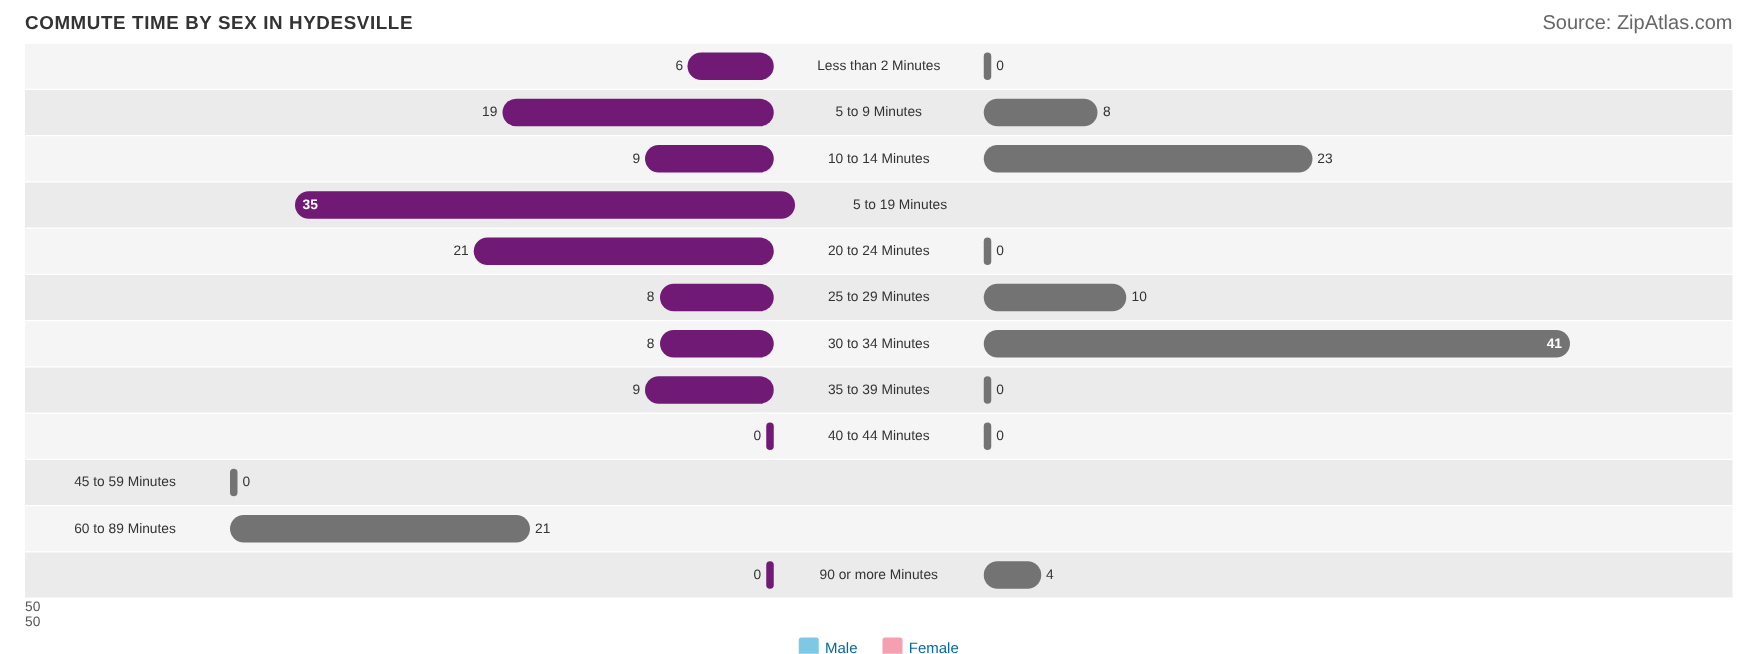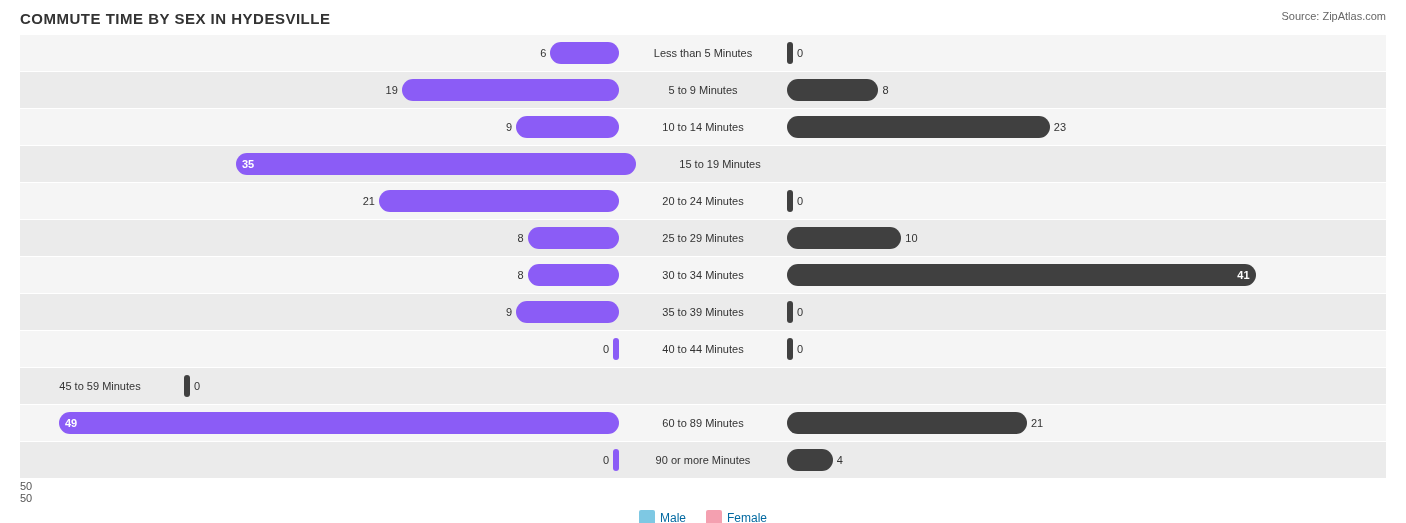--- a/index.html
+++ b/index.html
@@ -21,21 +21,21 @@
       font-weight: bold;
       text-transform: uppercase;
       color: #333;
       margin-bottom: 8px;
       letter-spacing: 0.5px;
     }
     .source {
       position: absolute;
       top: 10px;
       right: 20px;
-      font-size: 11px;
+      font-size: 16px;
       color: #666;
     }
     .chart-area {
       position: relative;
       width: 100%;
     }
     .bar-row {
       display: flex;
       align-items: center;
       height: 36px;
@@ -65,32 +65,32 @@
       width: 160px;
       text-align: center;
       font-size: 11px;
       color: #333;
       flex-shrink: 0;
       z-index: 2;
       background: transparent;
     }
     .male-bar {
       height: 22px;
-      background: #8b5cf6;
+      background: #701a75;
       border-radius: 11px;
       display: flex;
       align-items: center;
       justify-content: flex-start;
       padding-left: 6px;
       min-width: 0;
       position: relative;
     }
     .female-bar {
       height: 22px;
-      background: #404040;
+      background: #737373;
       border-radius: 11px;
       display: flex;
       align-items: center;
       justify-content: flex-end;
       padding-right: 6px;
       min-width: 0;
       position: relative;
     }
     .bar-value-left {
       font-size: 11px;
@@ -148,21 +148,21 @@
 <div class="chart-container">
   <div class="chart-title">COMMUTE TIME BY SEX IN HYDESVILLE</div>
   <div class="source">Source: ZipAtlas.com</div>
 
   <div class="chart-area" id="chart-area">
   <div class="bar-row">
         <div class="left-section">
       <span class="bar-value-left">6</span>
       <div class="male-bar" style="width:68.57142857142857px;"></div>
     </div>
-        <div class="label-center">Less than 5 Minutes</div>
+        <div class="label-center">Less than 2 Minutes</div>
         <div class="right-section">
       <div class="female-bar" style="width:2px;min-width:2px;"></div>
       <span class="bar-value-right zero-value">0</span>
     </div>
       </div>
       <div class="bar-row">
         <div class="left-section">
       <span class="bar-value-left">19</span>
       <div class="male-bar" style="width:217.14285714285714px;"></div>
     </div>
@@ -182,21 +182,21 @@
       <div class="female-bar" style="width:262.8571428571429px;"></div>
       <span class="bar-value-right">23</span>
     </div>
       </div>
       <div class="bar-row">
         <div class="left-section">
       <div class="male-bar" style="width:400px;">
         <span class="value-inside">35</span>
       </div>
     </div>
-        <div class="label-center">15 to 19 Minutes</div>
+        <div class="label-center">5 to 19 Minutes</div>
       </div>
       <div class="bar-row">
         <div class="left-section">
       <span class="bar-value-left">21</span>
       <div class="male-bar" style="width:240px;"></div>
     </div>
         <div class="label-center">20 to 24 Minutes</div>
         <div class="right-section">
       <div class="female-bar" style="width:2px;min-width:2px;"></div>
       <span class="bar-value-right zero-value">0</span>
@@ -248,25 +248,20 @@
     </div>
       </div>
       <div class="bar-row">
         <div class="label-center">45 to 59 Minutes</div>
         <div class="right-section">
       <div class="female-bar" style="width:2px;min-width:2px;"></div>
       <span class="bar-value-right zero-value">0</span>
     </div>
       </div>
       <div class="bar-row">
-        <div class="left-section">
-      <div class="male-bar" style="width:560px;">
-        <span class="value-inside">49</span>
-      </div>
-    </div>
         <div class="label-center">60 to 89 Minutes</div>
         <div class="right-section">
       <div class="female-bar" style="width:240px;"></div>
       <span class="bar-value-right">21</span>
     </div>
       </div>
       <div class="bar-row">
         <div class="left-section">
       <span class="bar-value-left zero-value">0</span>
       <div class="male-bar" style="width:2px;min-width:2px;"></div>

